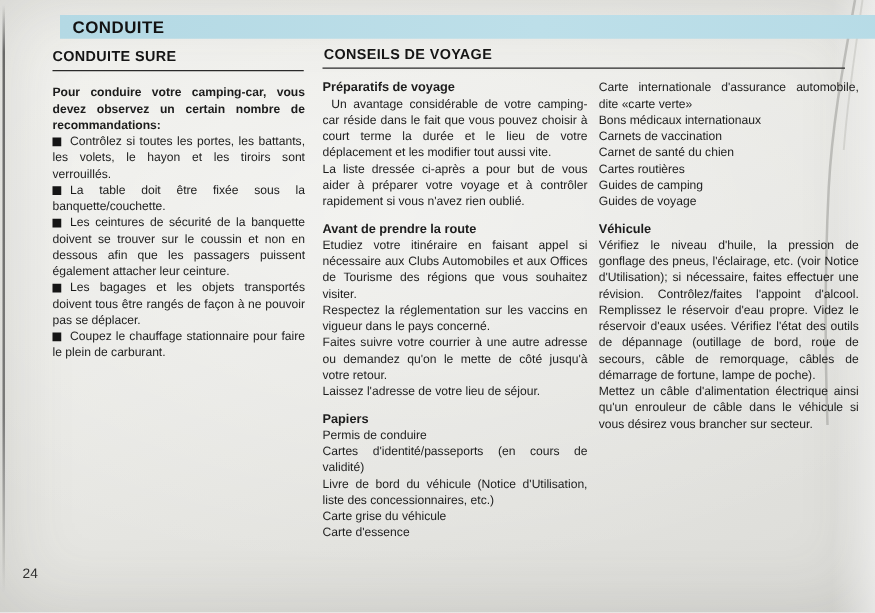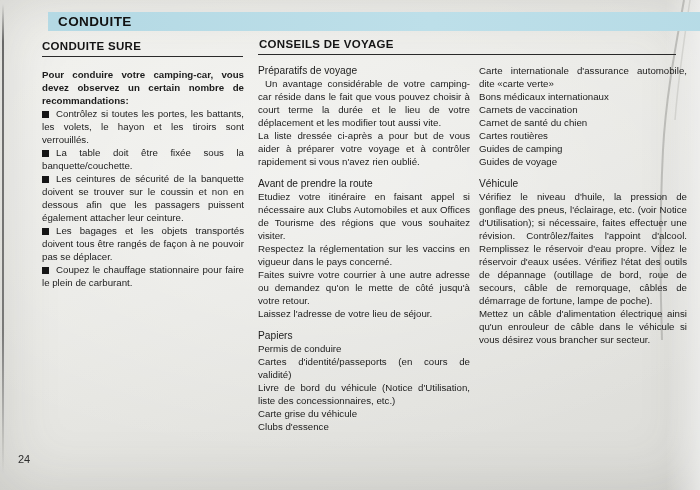--- a/index.html
+++ b/index.html
@@ -37,21 +37,21 @@
     font-weight: 700; font-size: 13.5px; letter-spacing: 0.4px; color: #121212;
   }
 
   .section-head {
     position: absolute; font-weight: 700; font-size: 11.5px; letter-spacing: 0.3px; color: #151515;
   }
   .rule { position: absolute; height: 0; border-top: 1.6px solid #2a2a2a; }
 
   .col { position: absolute; font-size: 9.7px; line-height: 13px; }
   .col p { margin: 0; text-align: justify; }
-  .subhead { font-weight: 400; font-size: 10.2px; margin: 0; text-align: left; }
+  .subhead { font-weight: 700; font-size: 10.2px; margin: 0; text-align: left; }
   .subhead.space { margin-top: 9px; }
   .after-head { margin-top: 3px; }
   .indent-first { text-indent: 7px; }
 
   .intro { font-weight: 700; text-align: justify; margin: 0; }
   .bullet { margin-top: 7px; }
   .sq {
     display: inline-block; width: 7px; height: 7px; background: #151515;
     margin-right: 7px; position: relative; top: 0.5px;
   }
@@ -100,21 +100,21 @@
   <p>Etudiez votre itinéraire en faisant appel si nécessaire aux Clubs Automobiles et aux Offices de Tourisme des régions que vous souhaitez visiter.</p>
   <p>Respectez la réglementation sur les vaccins en vigueur dans le pays concerné.</p>
   <p>Faites suivre votre courrier à une autre adresse ou demandez qu'on le mette de côté jusqu'à votre retour.</p>
   <p class="list-item">Laissez l'adresse de votre lieu de séjour.</p>
 
   <p class="subhead space">Papiers</p>
   <p class="list-item">Permis de conduire</p>
   <p class="list-item">Cartes d'identité/passeports (en cours de validité)</p>
   <p class="list-item">Livre de bord du véhicule (Notice d'Utilisation, liste des concessionnaires, etc.)</p>
   <p class="list-item">Carte grise du véhicule</p>
-  <p class="list-item">Clubs d'essence</p>
+  <p class="list-item">Carte d'essence</p>
 </div>
 
 <div class="col" style="left:479px; top:64px; width:208px;">
   <p>Carte internationale d'assurance automobile, dite «carte verte»</p>
   <p class="list-item">Bons médicaux internationaux</p>
   <p class="list-item">Carnets de vaccination</p>
   <p class="list-item">Carnet de santé du chien</p>
   <p class="list-item">Cartes routières</p>
   <p class="list-item">Guides de camping</p>
   <p class="list-item">Guides de voyage</p>

